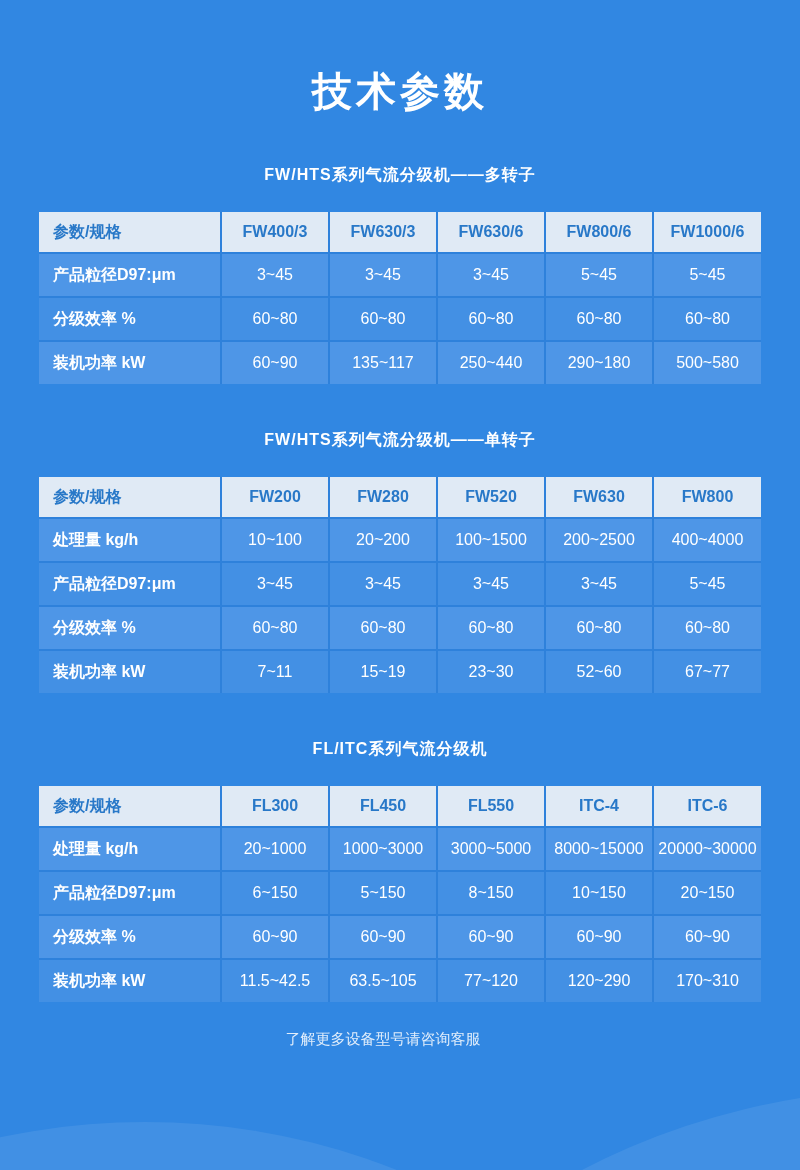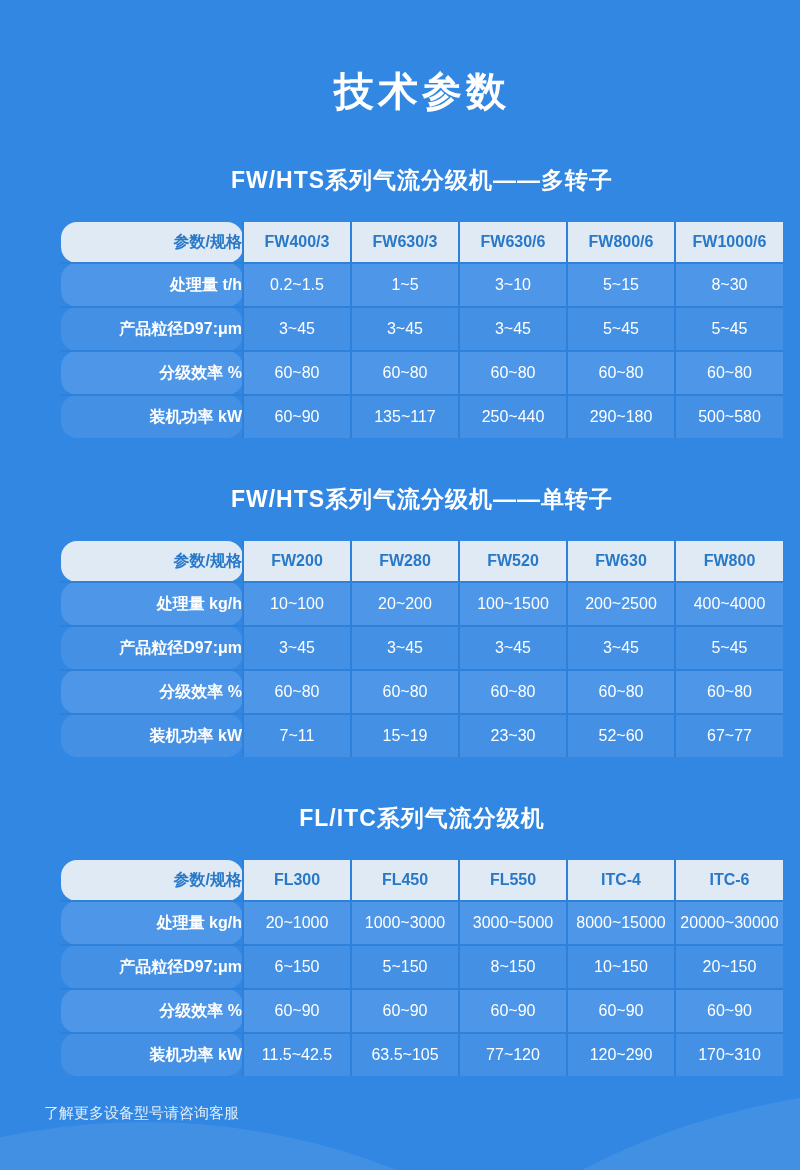--- a/index.html
+++ b/index.html
@@ -4,33 +4,33 @@
 <style>
   html, body { margin: 0; padding: 0; }
   body {
     width: 800px;
     height: 1170px;
     background: #3187e2;
     overflow: hidden;
     position: relative;
     font-family: "Liberation Sans", "DejaVu Sans", sans-serif;
   }
-  .content { position: relative; z-index: 2; padding-top: 64px; padding-left: 44px; }
+  .content { position: relative; z-index: 2; padding-top: 64px; }
 
   .page-title {
     color: #ffffff;
     font-size: 40px;
     font-weight: 700;
     text-align: center;
     margin: 0;
     letter-spacing: 4px;
   }
   .section-title {
     color: #ffffff;
-    font-size: 23px;
+    font-size: 16px;
     font-weight: 700;
     text-align: center;
     letter-spacing: 1px;
     margin: 46px 0 26px 0;
   }
 
   .spec-table {
     width: 722px;
     margin: 0 auto;
     border-collapse: collapse;
@@ -39,41 +39,40 @@
   .spec-table th, .spec-table td {
     font-size: 16px;
     height: 42px;
     padding: 0;
     text-align: center;
     overflow: hidden;
     white-space: nowrap;
   }
   .spec-table .label-col {
     width: 167px;
-    text-align: right;
+    text-align: left;
     padding-left: 14px;
-    border-radius: 16px;
   }
   .spec-table thead th {
     background: #e0eaf5;
     color: #2878c8;
     font-weight: 700;
     height: 40px;
   }
   .spec-table tbody td { color: #ffffff; }
   .spec-table tbody td.label-col { font-weight: 700; }
   .spec-table tbody tr:nth-child(odd) td { background: #4e96e7; }
   .spec-table tbody tr:nth-child(even) td { background: #4390e4; }
   .spec-table th + th, .spec-table td + td { border-left: 2px solid #2e81db; }
   .spec-table tbody td { border-top: 2px solid #2e81db; }
 
   .footer-note {
     color: rgba(255, 255, 255, 0.85);
     font-size: 15px;
-    text-align: left;
+    text-align: center;
     padding-right: 34px;
     margin-top: 28px;
   }
 
   .wave {
     position: absolute;
     border-radius: 50%;
     background: rgba(255, 255, 255, 0.08);
     z-index: 1;
     pointer-events: none;
@@ -98,28 +97,20 @@
             <th class="label-col">参数/规格</th>
             <th>FW400/3</th>
             <th>FW630/3</th>
             <th>FW630/6</th>
             <th>FW800/6</th>
             <th>FW1000/6</th>
           </tr>
         </thead>
         <tbody>
           <tr>
-            <td class="label-col">处理量 t/h</td>
-            <td>0.2~1.5</td>
-            <td>1~5</td>
-            <td>3~10</td>
-            <td>5~15</td>
-            <td>8~30</td>
-          </tr>
-          <tr>
             <td class="label-col">产品粒径D97:μm</td>
             <td>3~45</td>
             <td>3~45</td>
             <td>3~45</td>
             <td>5~45</td>
             <td>5~45</td>
           </tr>
           <tr>
             <td class="label-col">分级效率 %</td>
             <td>60~80</td>

